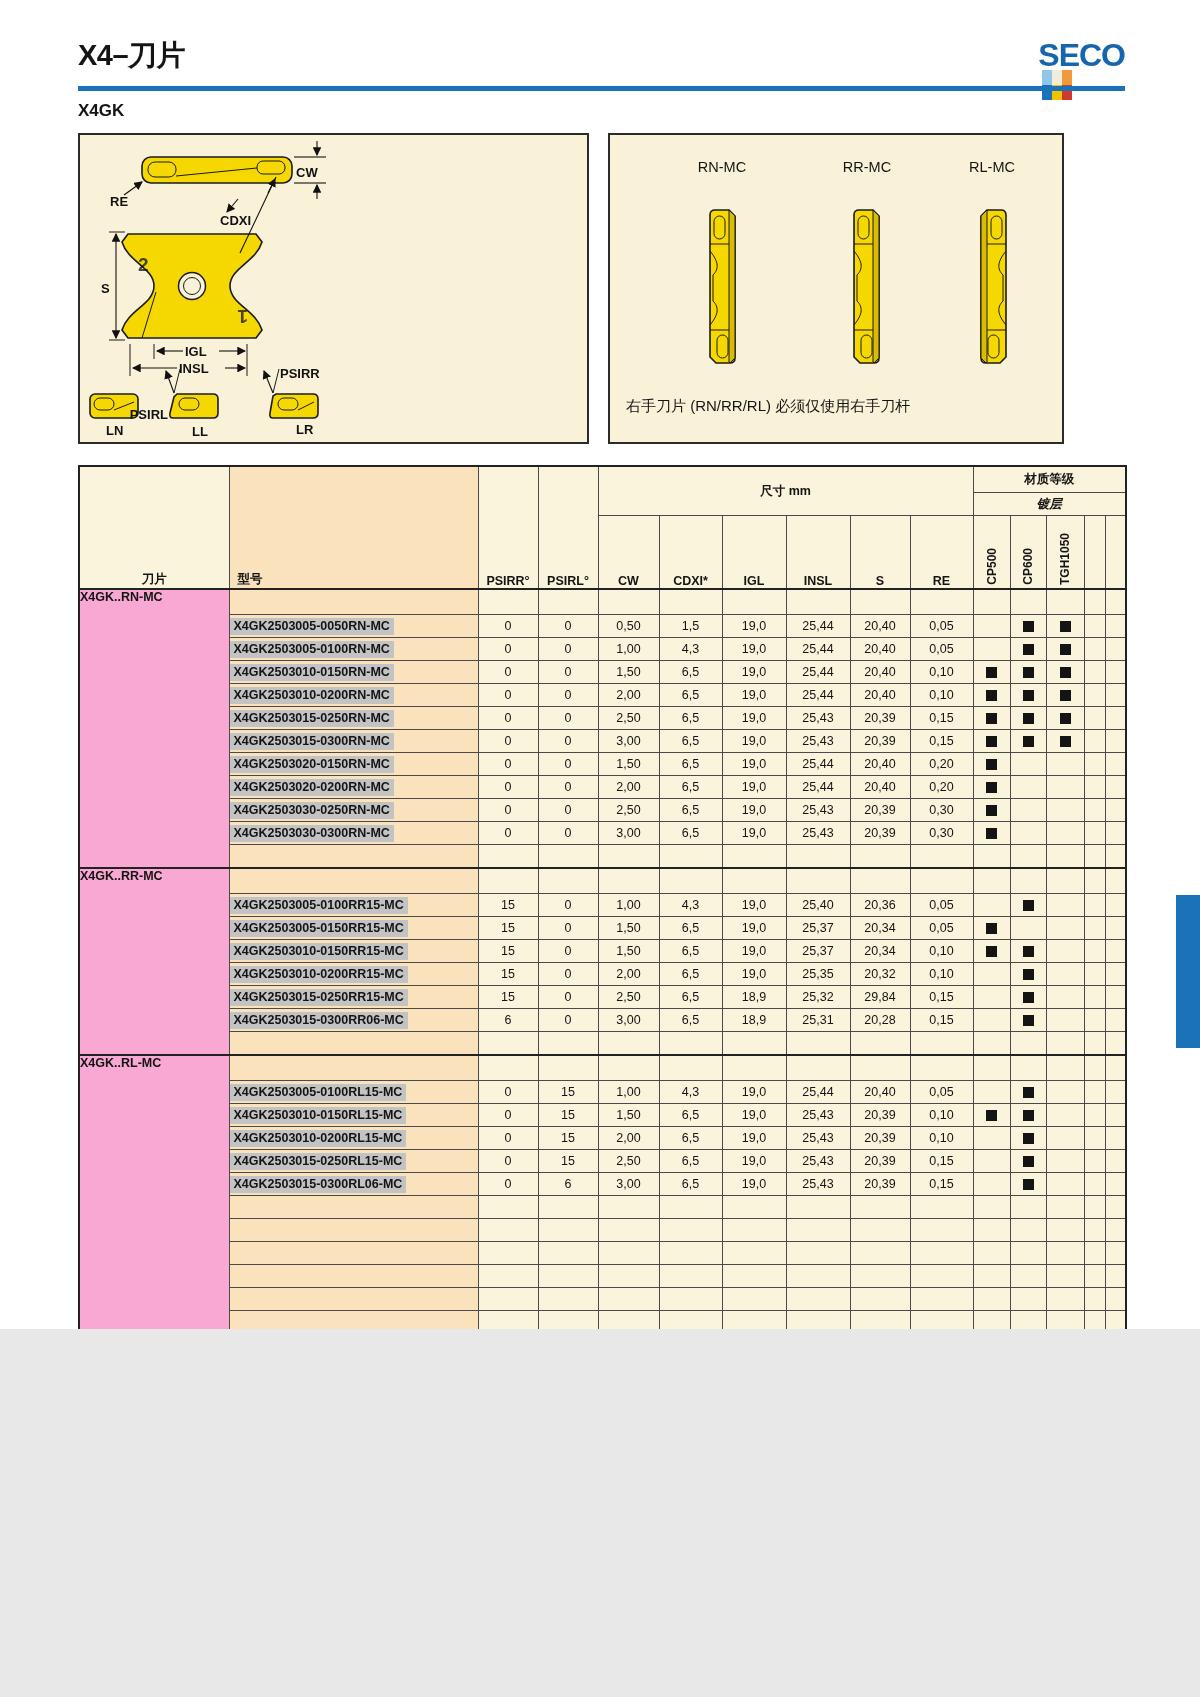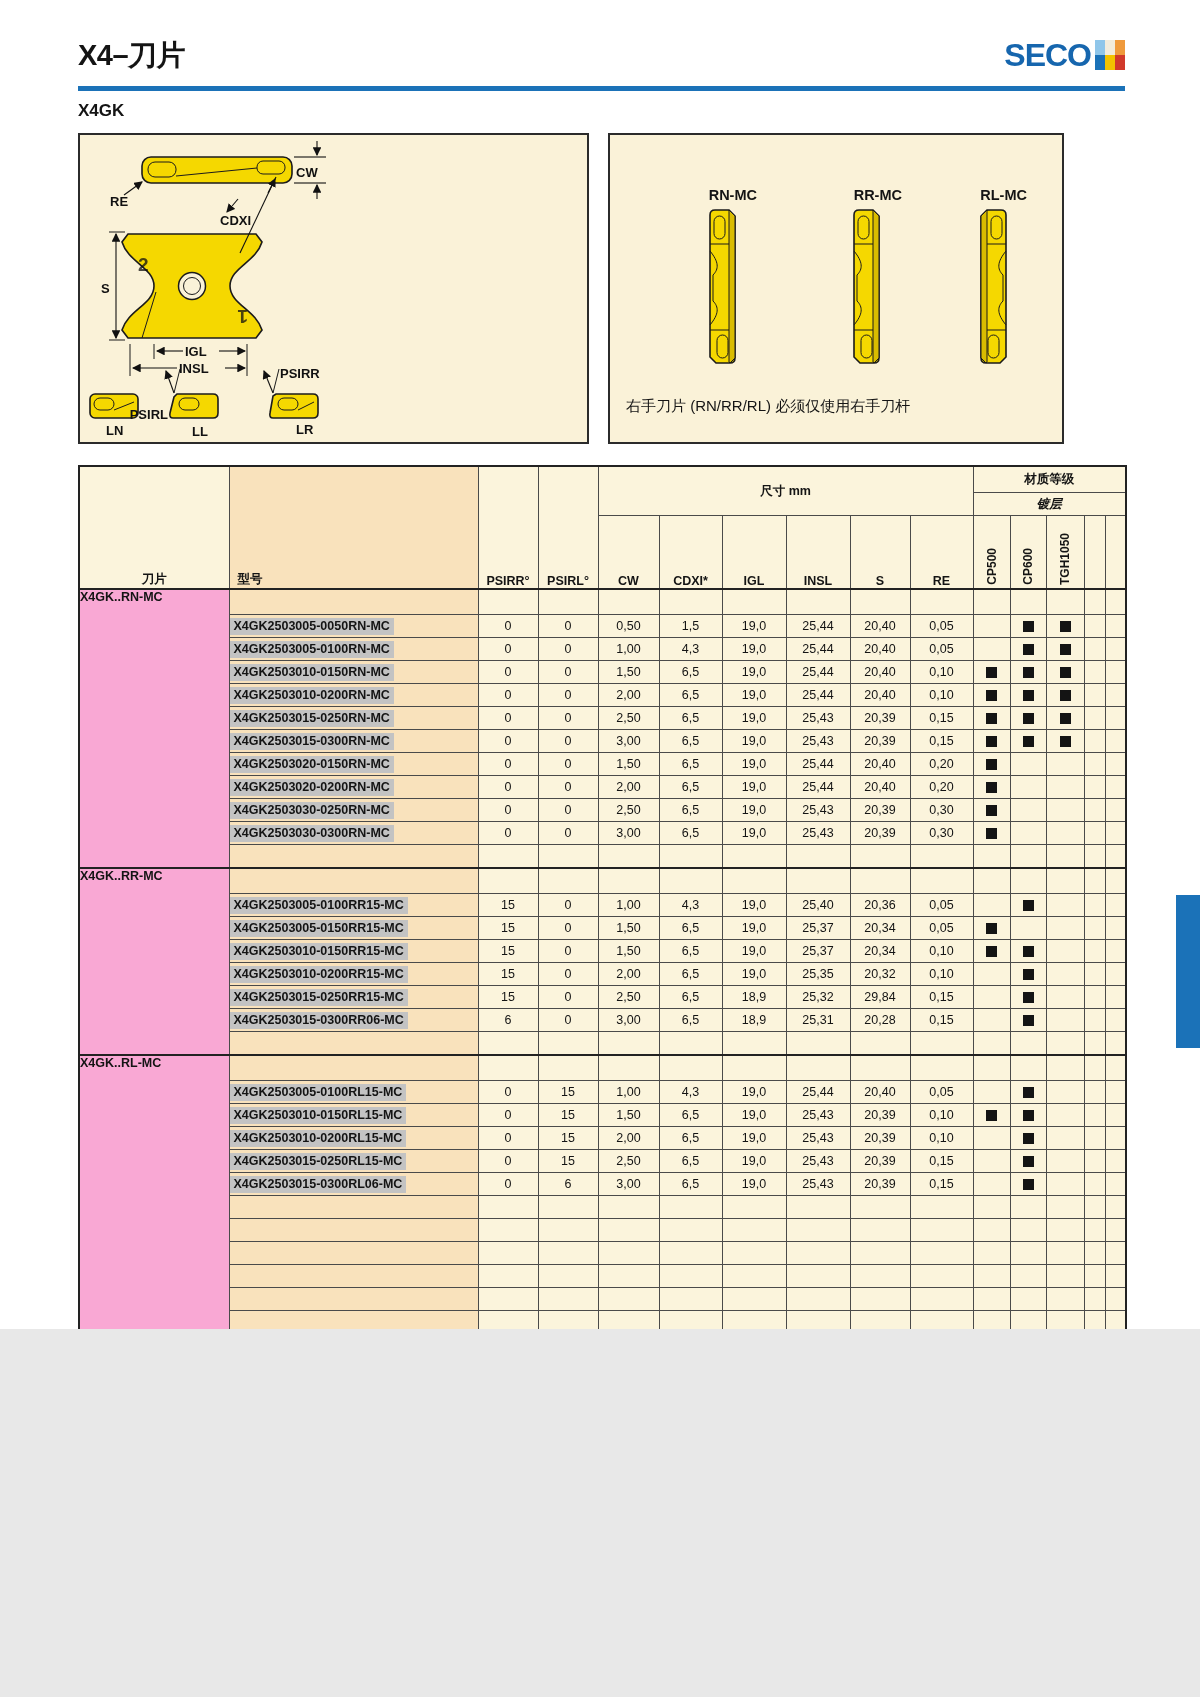--- a/index.html
+++ b/index.html
@@ -3,31 +3,31 @@
 <meta charset="utf-8">
 <style>
   html,body{margin:0;padding:0;background:#e8e8e8;}
   .page{position:relative;width:1200px;height:1329px;background:#ffffff;overflow:hidden;
         font-family:"Liberation Sans","DejaVu Sans",sans-serif;color:#141414;}
   .abs{position:absolute;}
   
   .title{left:78px;top:36px;font-size:29px;font-weight:bold;letter-spacing:-0.5px;}
   .rule{left:78px;top:86px;width:1047px;height:5px;background:#1B72B8;}
   .subtitle{left:78px;top:101px;font-size:17px;font-weight:bold;}
-  .logo{top:40px;right:75px;display:flex;align-items:flex-start;}
+  .logo{top:40px;right:75px;display:flex;align-items:flex-start;flex-direction:column;}
   .logo-text{color:#1666AE;font-size:32px;font-weight:bold;line-height:30px;letter-spacing:-1px;}
   .logo-mark{width:30px;height:30px;margin-left:4px;display:grid;
              grid-template-columns:repeat(3,1fr);grid-template-rows:repeat(2,1fr);}
   
   .box{background:#FAF2D8;border:2px solid #2b2b2b;}
   .box-left{left:78px;top:133px;width:507px;height:307px;}
   .box-right{left:608px;top:133px;width:452px;height:307px;}
   .tol{position:absolute;left:302px;top:16px;font-size:15px;font-weight:500;line-height:24px;}
   .tol .gap{height:20px;}
-  .v-label{position:absolute;top:24px;width:70px;text-align:right;font-weight:bold;font-size:14.5px;margin-top:28px;}
+  .v-label{position:absolute;top:24px;width:70px;text-align:center;font-weight:normal;font-size:14.5px;}
   .rh-note{position:absolute;left:16px;top:262px;font-size:15px;font-weight:500;}
   
   svg text{font-family:"Liberation Sans","DejaVu Sans",sans-serif;}
   .ins{fill:#F5D800;stroke:#1b1b1b;stroke-width:1.6;}
   .side{fill:#D9BC00;stroke:#1b1b1b;stroke-width:1;}
   .det{fill:none;stroke:#1b1b1b;stroke-width:1;}
   .hole{fill:#FAF2D8;stroke:#1b1b1b;stroke-width:1.5;}
   .dim{fill:none;stroke:#111;stroke-width:1.1;}
   .lbl{font-size:13px;font-weight:600;fill:#111;}
   .mark{font-size:19px;font-weight:bold;fill:#111;opacity:.75;}

